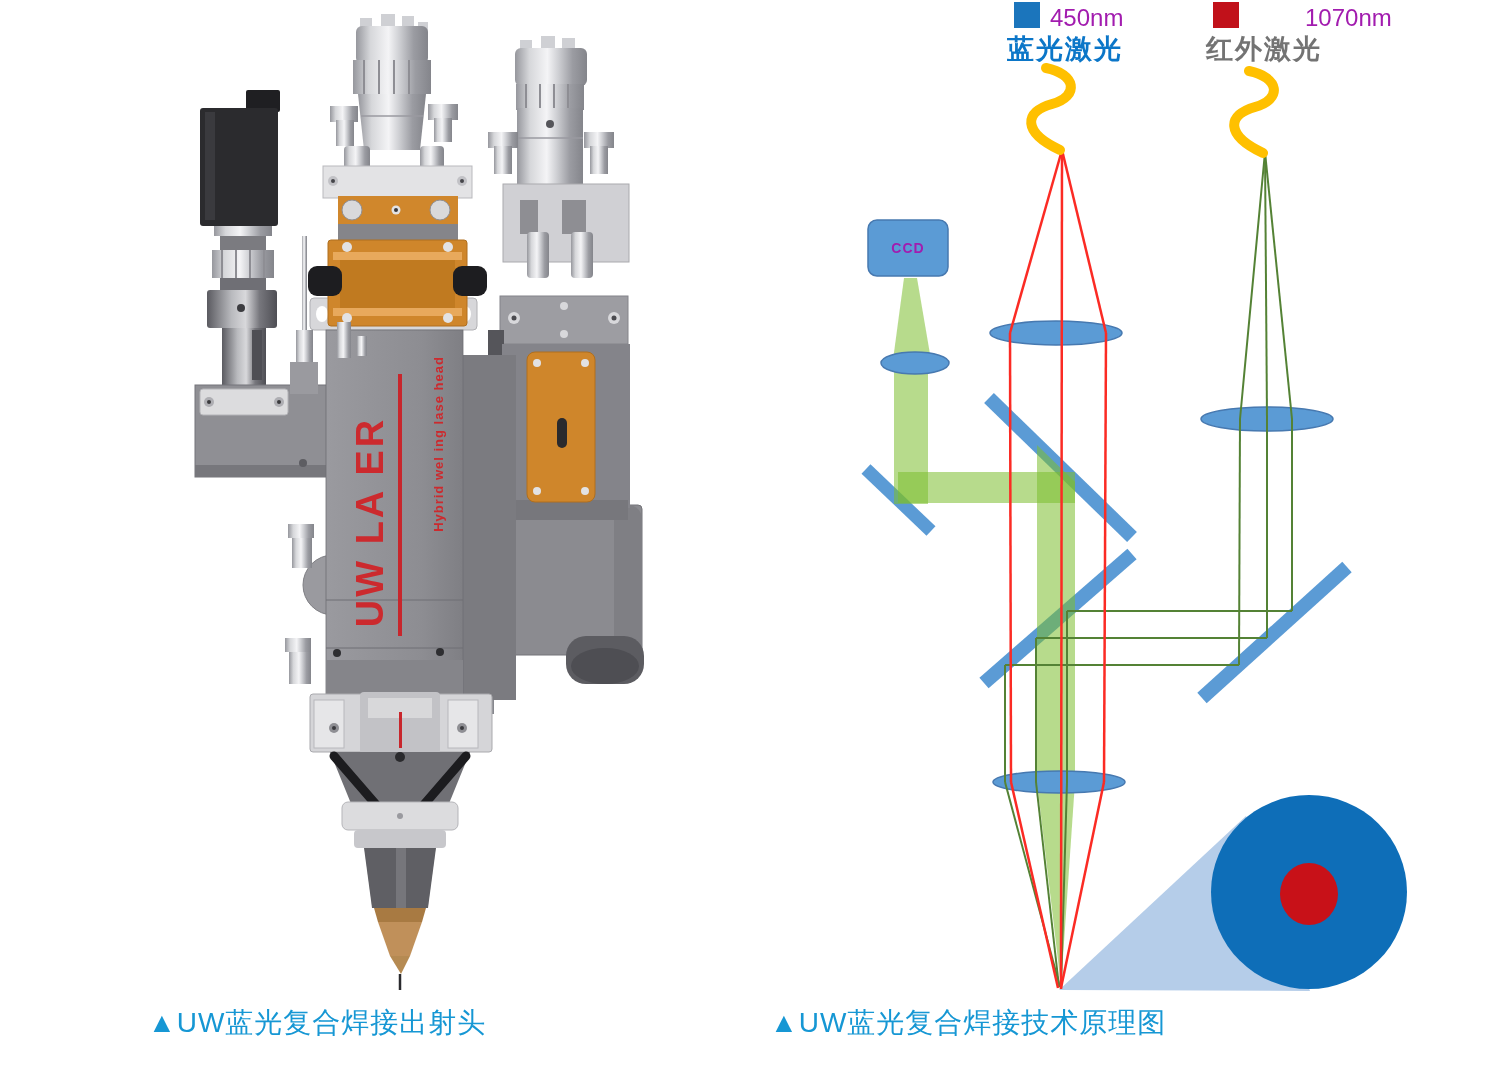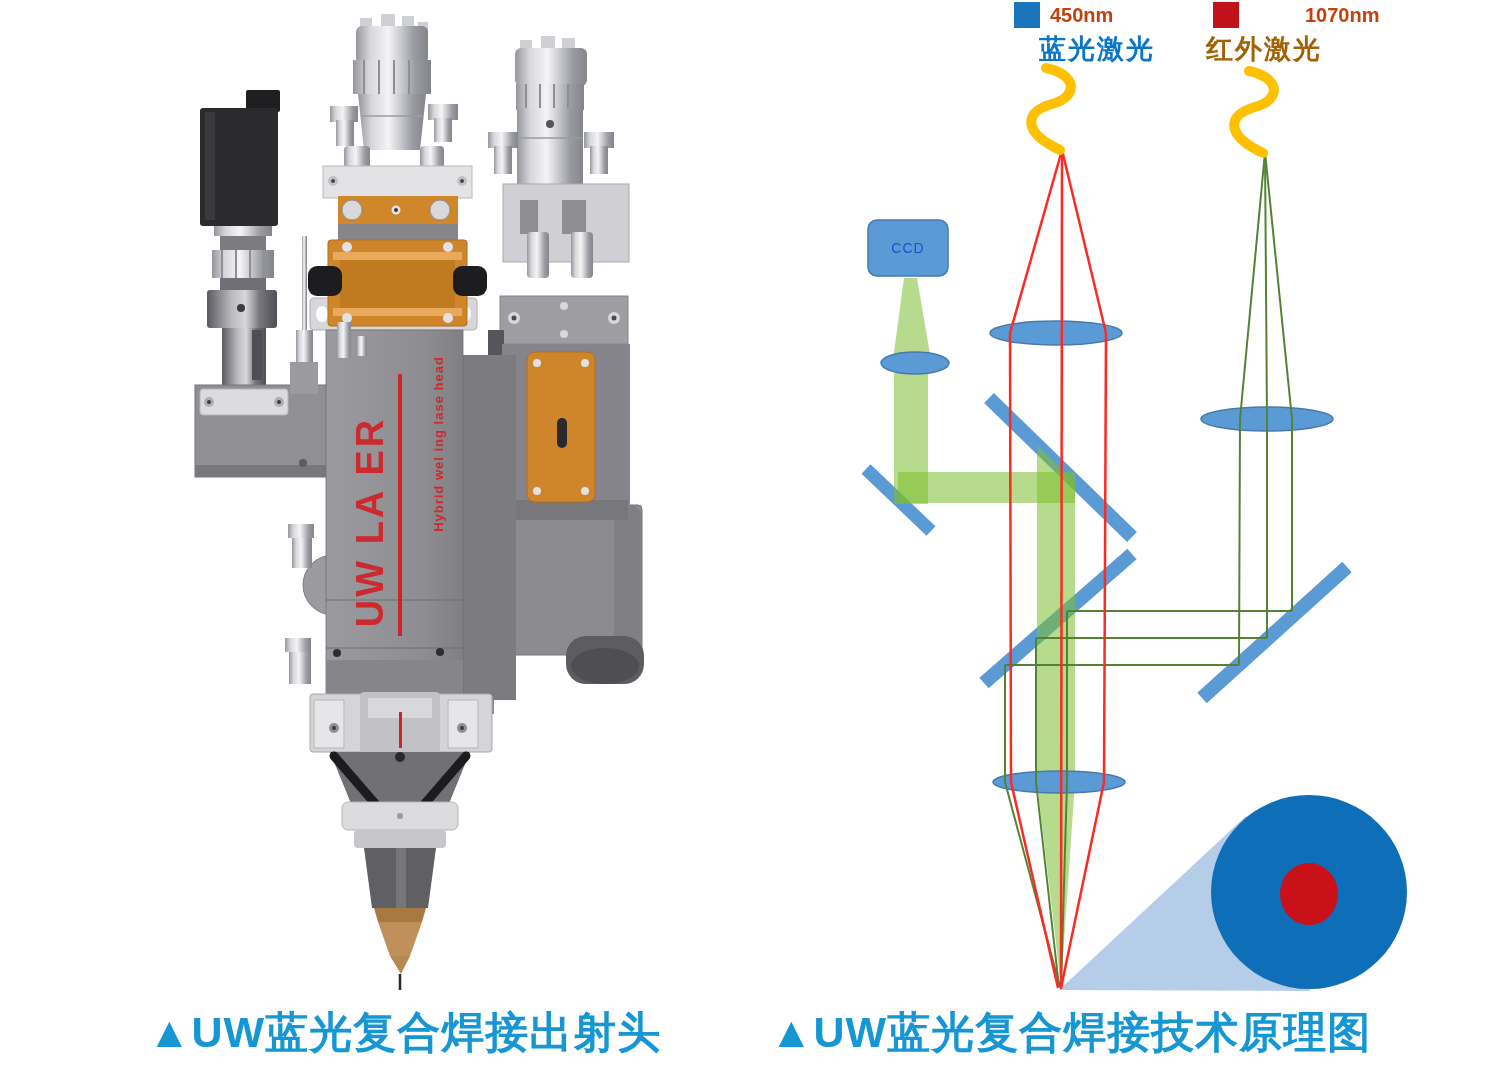--- a/index.html
+++ b/index.html
@@ -6,42 +6,42 @@
   body{
     width:1500px;height:1075px;position:relative;background:#ffffff;
     font-family:"Liberation Sans", sans-serif;overflow:hidden;
   }
   .abs{position:absolute;}
   svg{display:block;}
   
   .swatch{width:26px;height:26px;position:absolute;}
   .swatch-blue{background:#1B75BC;}
   .swatch-red{background:#C1111A;}
-  .wavelength{position:absolute;font-size:20px;color:#c2410c;font-weight:bold;}
+  .wavelength{position:absolute;font-size:24px;color:#a21caf;font-weight:normal;}
   .legend-label{position:absolute;font-size:27px;font-weight:bold;letter-spacing:2px;}
   .legend-label.blue{color:#0B76C8;}
-  .legend-label.red{color:#a16207;}
+  .legend-label.red{color:#737373;}
   
   .ccd-label{
     position:absolute;left:868px;top:220px;width:80px;height:56px;
     display:flex;align-items:center;justify-content:center;
-    color:#1d4ed8;font-size:14px;font-weight:normal;letter-spacing:1px;
+    color:#a21caf;font-size:14px;font-weight:bold;letter-spacing:1px;
   }
   
   .machine-brand{
     position:absolute;left:370px;top:522px;transform:translate(-50%,-50%) rotate(-90deg);
     white-space:nowrap;color:#CC2A2E;font-weight:bold;font-size:38px;letter-spacing:3px;
   }
   .machine-subtitle{
     position:absolute;left:438px;top:444px;transform:translate(-50%,-50%) rotate(-90deg);
     white-space:nowrap;color:#CC2A2E;font-weight:bold;font-size:13px;letter-spacing:1px;
   }
   
   .caption{
-    position:absolute;top:1004px;color:#1697D4;font-size:43px;font-weight:bold;
+    position:absolute;top:1004px;color:#1697D4;font-size:28px;font-weight:normal;
     white-space:nowrap;letter-spacing:1px;
   }
   .caption-left{left:148px;}
   .caption-right{left:770px;text-align:center;}
 </style>
 </head>
 <body>
 
 <div class="abs" style="left:0;top:0;width:760px;height:1075px;">
 <svg width="760" height="1075" viewBox="0 0 760 1075">
@@ -300,21 +300,21 @@
     <line x1="1062" y1="150" x2="1061" y2="989"></line>
   </g>
 
   <path d="M 1046,68 C 1076,74 1080,96 1052,104 C 1024,112 1022,132 1060,150" stroke="#FFC000" stroke-width="10" fill="none" stroke-linecap="round"></path>
   <path d="M 1249,71 C 1279,77 1283,99 1255,107 C 1227,115 1225,135 1263,153" stroke="#FFC000" stroke-width="10" fill="none" stroke-linecap="round"></path>
 </svg>
 </div>
 
 <div class="swatch swatch-blue" style="left:1014px;top:2px;"></div>
 <div class="wavelength" style="left:1050px;top:4px;">450nm</div>
-<div class="legend-label blue" style="left:1007px;top:31px;margin-left:32px;">蓝光激光</div>
+<div class="legend-label blue" style="left:1007px;top:31px;">蓝光激光</div>
 
 <div class="swatch swatch-red" style="left:1213px;top:2px;"></div>
 <div class="wavelength" style="left:1305px;top:4px;">1070nm</div>
 <div class="legend-label red" style="left:1206px;top:31px;">红外激光</div>
 
 <div class="ccd-label">CCD</div>
 
 <div class="machine-brand">UW LA  ER</div>
 <div class="machine-subtitle">Hybrid wel ing lase head</div>
 

